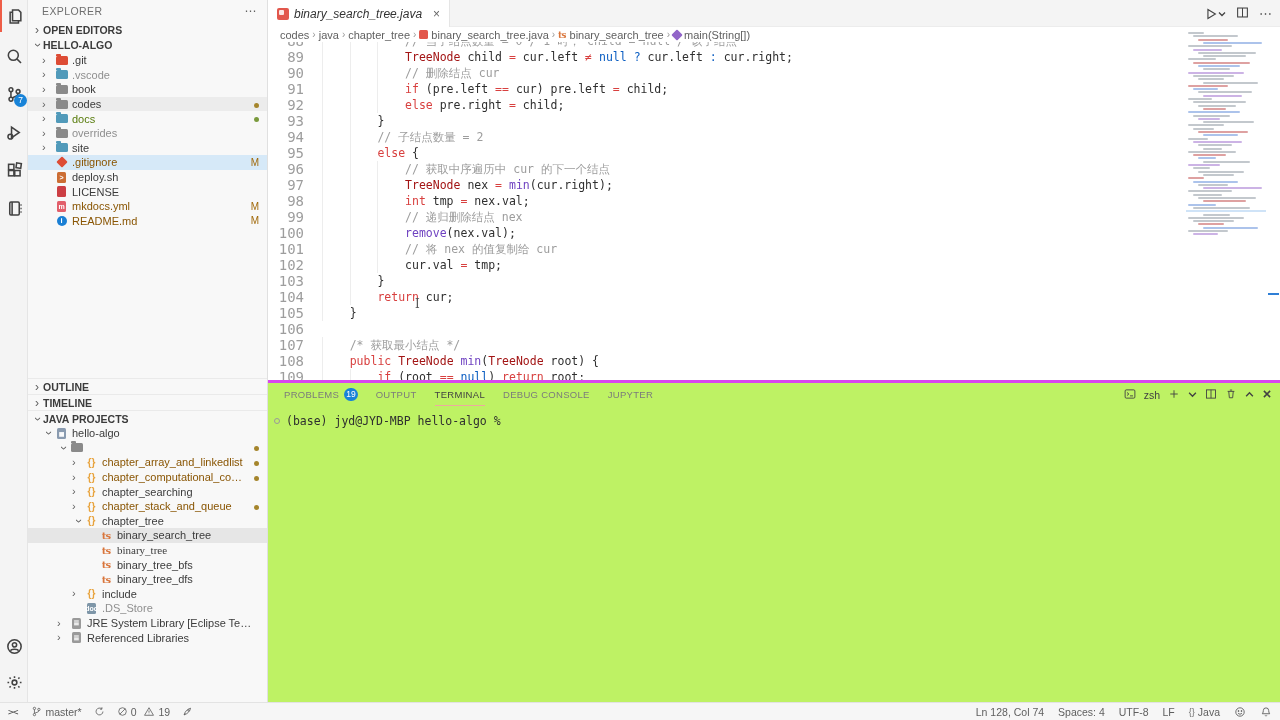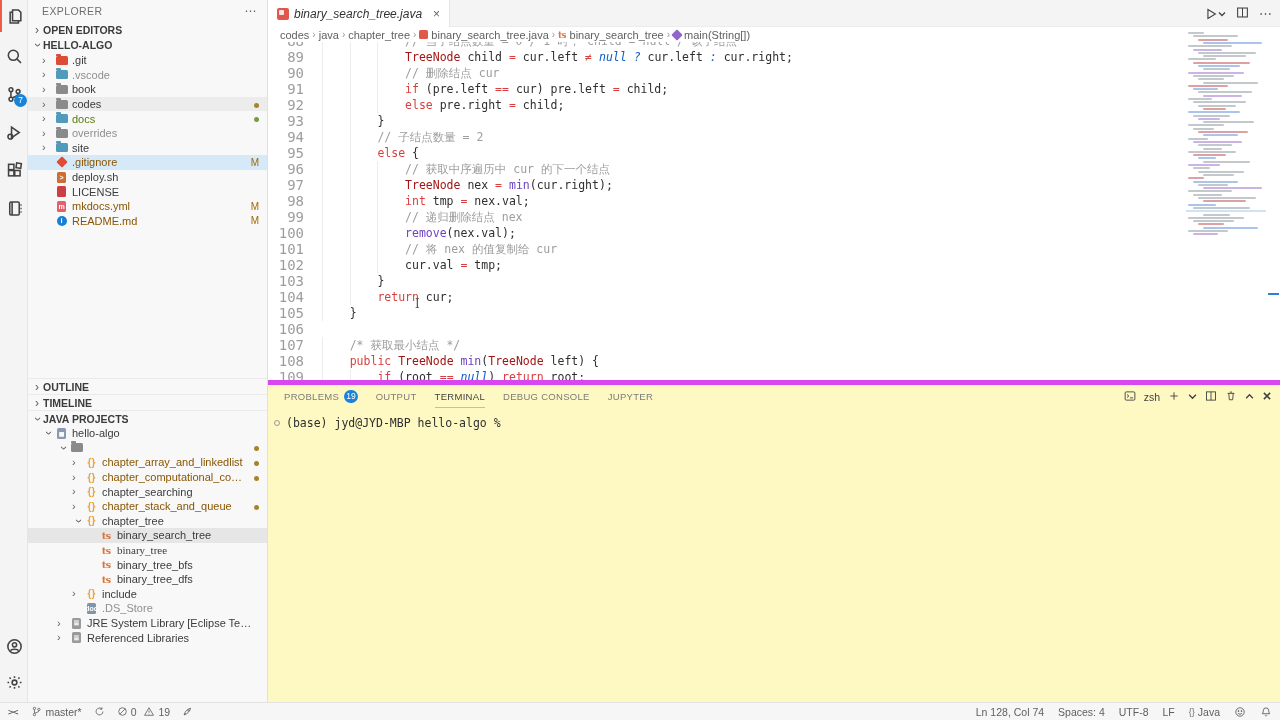--- a/index.html
+++ b/index.html
@@ -76,34 +76,34 @@
   .code-area { position:absolute; left:0; top:42px; right:94px; bottom:0; overflow:hidden; }
   .code-scroll { margin-top:-9px; }
   .cline { display:flex; height:16px; line-height:16px;
     font-family:"DejaVu Sans Mono", monospace; font-size:11.5px; white-space:pre; }
   .lnum { width:36px; flex:0 0 36px; text-align:right; color:#9d9d9d; padding-right:0;
     font-size:14px; }
   .ltxt { padding-left:18px; }
   .ig { display:inline-block; width:4ch; border-left:1px solid #ededed; height:16px;
     vertical-align:top; }
   .tk-c { color:#9d9d9d; } .tk-k { color:#d8403f; } .tk-t { color:#a31515; }
-  .tk-f { color:#6f42c1; } .tk-n { color:#0a5dc2;font-style:italic; } .tk-o { color:#d8403f; } .tk-p { color:#2f2f2f; }
+  .tk-f { color:#6f42c1; } .tk-n { color:#0a5dc2; } .tk-o { color:#d8403f; } .tk-p { color:#2f2f2f; }
   .ibeam { position:absolute; left:147px; top:252px; width:7px; height:12px; }
   .ibeam::before { content:"I"; font-family:"DejaVu Serif",serif; font-size:12px; color:#555; }
 
   
   .minimap { position:absolute; right:14px; top:28px; width:80px; height:352px; }
   .mm-line { position:absolute; height:2px; border-radius:1px; }
   .mm-cursorline { position:absolute; left:0; width:100%; height:2px; background:#cfe3f7; }
   .overview { position:absolute; right:0; top:28px; width:14px; height:352px; }
   .ov-cursor { position:absolute; right:1px; top:265px; width:11px; height:2px; background:#2f7fd6; }
 
   
-  .panel { position:absolute; left:268px; right:0; top:380px; height:322px; background:#fef9c3;
-    border-top:5px solid #d946ef; }
+  .panel { position:absolute; left:268px; right:0; top:380px; height:322px; background:#bef264;
+    border-top:3px solid #d946ef; }
   .panel-header { height:23px; display:flex; align-items:center; padding-left:16px; position:relative; }
   .ptab { display:flex; align-items:center; gap:5px; margin-right:18px; font-size:9.5px;
     letter-spacing:.3px; color:#7b7b7b; cursor:pointer; height:23px; }
   .ptab.active { color:#424242; border-bottom:1.5px solid #edab9e; }
   .ptab .pbadge { min-width:13px; height:13px; border-radius:7px; background:#1883d8; color:#fff;
     font-size:8.5px; line-height:13px; text-align:center; padding:0 2px; letter-spacing:0; }
   .panel-actions { position:absolute; right:8px; top:0; height:23px; display:flex;
     align-items:center; gap:8px; color:#424242; font-size:11px; }
   .panel-actions svg { stroke:#424242; fill:none; stroke-width:1.2; }
   .shell-label { font-size:10.5px; color:#424242; }
@@ -499,21 +499,21 @@
           <div class="cline"><span class="lnum">98</span><span class="ltxt"><span class="ig"></span><span class="ig"></span><span class="ig"></span><span class="tk-k">int</span><span class="tk-p"> tmp </span><span class="tk-o">=</span><span class="tk-p"> nex.val;</span></span></div>
           <div class="cline"><span class="lnum">99</span><span class="ltxt"><span class="ig"></span><span class="ig"></span><span class="ig"></span><span class="tk-c">// 递归删除结点 nex</span></span></div>
           <div class="cline"><span class="lnum">100</span><span class="ltxt"><span class="ig"></span><span class="ig"></span><span class="ig"></span><span class="tk-f">remove</span><span class="tk-p">(nex.val);</span></span></div>
           <div class="cline"><span class="lnum">101</span><span class="ltxt"><span class="ig"></span><span class="ig"></span><span class="ig"></span><span class="tk-c">// 将 nex 的值复制给 cur</span></span></div>
           <div class="cline"><span class="lnum">102</span><span class="ltxt"><span class="ig"></span><span class="ig"></span><span class="ig"></span><span class="tk-p">cur.val </span><span class="tk-o">=</span><span class="tk-p"> tmp;</span></span></div>
           <div class="cline"><span class="lnum">103</span><span class="ltxt"><span class="ig"></span><span class="ig"></span><span class="tk-p">}</span></span></div>
           <div class="cline"><span class="lnum">104</span><span class="ltxt"><span class="ig"></span><span class="ig"></span><span class="tk-k">return</span><span class="tk-p"> cur;</span></span></div>
           <div class="cline"><span class="lnum">105</span><span class="ltxt"><span class="ig"></span><span class="tk-p">}</span></span></div>
           <div class="cline"><span class="lnum">106</span><span class="ltxt"></span></div>
           <div class="cline"><span class="lnum">107</span><span class="ltxt"><span class="ig"></span><span class="tk-c">/* 获取最小结点 */</span></span></div>
-          <div class="cline"><span class="lnum">108</span><span class="ltxt"><span class="ig"></span><span class="tk-k">public</span><span class="tk-p"> </span><span class="tk-t">TreeNode</span><span class="tk-p"> </span><span class="tk-f">min</span><span class="tk-p">(</span><span class="tk-t">TreeNode</span><span class="tk-p"> left) {</span></span></div>
+          <div class="cline"><span class="lnum">108</span><span class="ltxt"><span class="ig"></span><span class="tk-k">public</span><span class="tk-p"> </span><span class="tk-t">TreeNode</span><span class="tk-p"> </span><span class="tk-f">min</span><span class="tk-p">(</span><span class="tk-t">TreeNode</span><span class="tk-p"> root) {</span></span></div>
           <div class="cline"><span class="lnum">109</span><span class="ltxt"><span class="ig"></span><span class="ig"></span><span class="tk-k">if</span><span class="tk-p"> (root </span><span class="tk-o">==</span><span class="tk-p"> </span><span class="tk-n">null</span><span class="tk-p">) </span><span class="tk-k">return</span><span class="tk-p"> root;</span></span></div>
         </div>
       <div class="ibeam"></div>
     </div>
 
     <div class="minimap" id="minimap">
         <div class="mm-line" style="left: 2px; width: 16px; top: 4px; background: rgb(185, 190, 196); opacity: 0.85;"></div>
         <div class="mm-line" style="left: 7px; width: 45px; top: 7.3px; background: rgb(185, 190, 196); opacity: 0.85;"></div>
         <div class="mm-line" style="left: 12px; width: 30px; top: 10.6px; background: rgb(216, 144, 144); opacity: 0.85;"></div>
         <div class="mm-line" style="left: 17px; width: 59px; top: 13.9px; background: rgb(157, 184, 232); opacity: 0.85;"></div>

